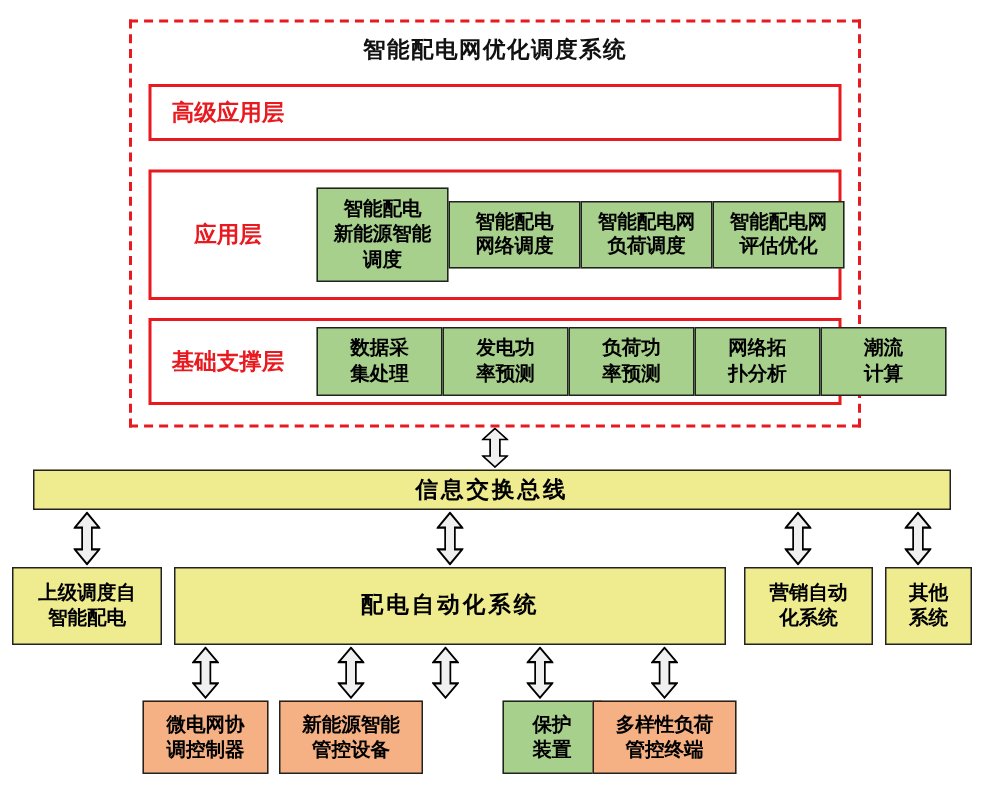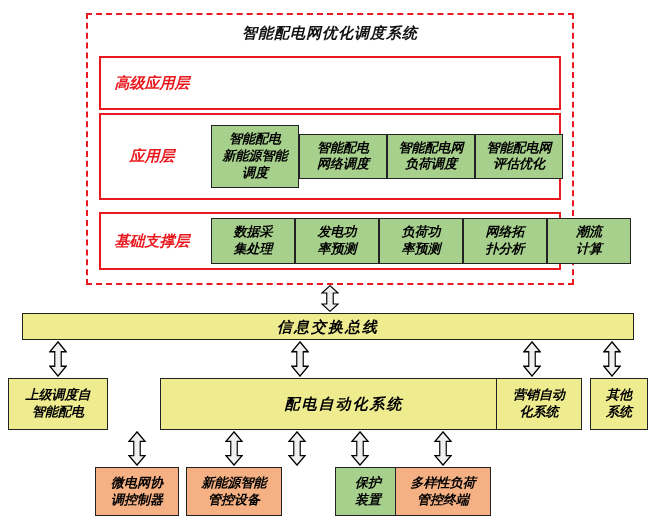--- a/index.html
+++ b/index.html
@@ -1,19 +1,19 @@
 <!DOCTYPE html>
 <html><head>
 <meta charset="utf-8">
 <style>
   html,body { margin:0; padding:0; background:#ffffff; }
   body { font-family: "Liberation Sans", "DejaVu Sans", sans-serif; }
   .canvas {
     position:relative; width:655px; height:529px; background:#ffffff;
-    overflow:hidden; font-weight:bold; color:#000;font-style:italic;
+    overflow:hidden; font-weight:bold; color:#000;
   }
   
   .frame {
     position:absolute; left:86px; top:13px; width:484px; height:268px;
     border:2px dashed #e8191f; background:#ffffff;
   }
   .diagram-title {
     position:absolute; left:0; top:9px; width:100%;
     text-align:center; font-size:15px; color:#111; letter-spacing:1px;
   }
@@ -39,35 +39,35 @@
   .yellow { background:#efec90; }
   .orange { background:#f5b183; }
   .wide-box { width:332px; padding:5px 4px; font-size:14px; }
   .app-box  { width:88px; padding:5px 2px; }
   .base-box { width:84px; padding:5px 2px; }
   .abs-box { position:absolute; }
   .bus {
     position:absolute; left:22px; top:313px; width:612px; height:27px;
     font-size:15px; letter-spacing:2px;
   }
-  .sys-main { font-size:15px; letter-spacing:2px;margin-left:44px; }
+  .sys-main { font-size:15px; letter-spacing:2px; }
   
   .varrow { position:absolute; width:18px; }
   .varrow svg { display:block; width:100%; height:100%; }
 </style>
 </head>
 <body>
 
 <div class="canvas">
 
   <div class="frame">
     <div class="diagram-title">智能配电网优化调度系统</div>
   </div>
 
-  <div class="layer-row" style="left:99px; top:56px; width:462px; height:54px;">
+  <div class="layer-row" style="left:99px; top:56px; width:462px; height:38px;">
     <div class="layer-label">高级应用层</div>
   </div>
 
   <div class="layer-row" style="left:99px; top:113px; width:462px; height:87px;">
     <div class="layer-label">应用层</div>
     <div class="layer-content" style="justify-content:space-between;">
       <div class="box green app-box">
         <div>智能配电</div>
         <div>新能源智能</div>
         <div>调度</div>

